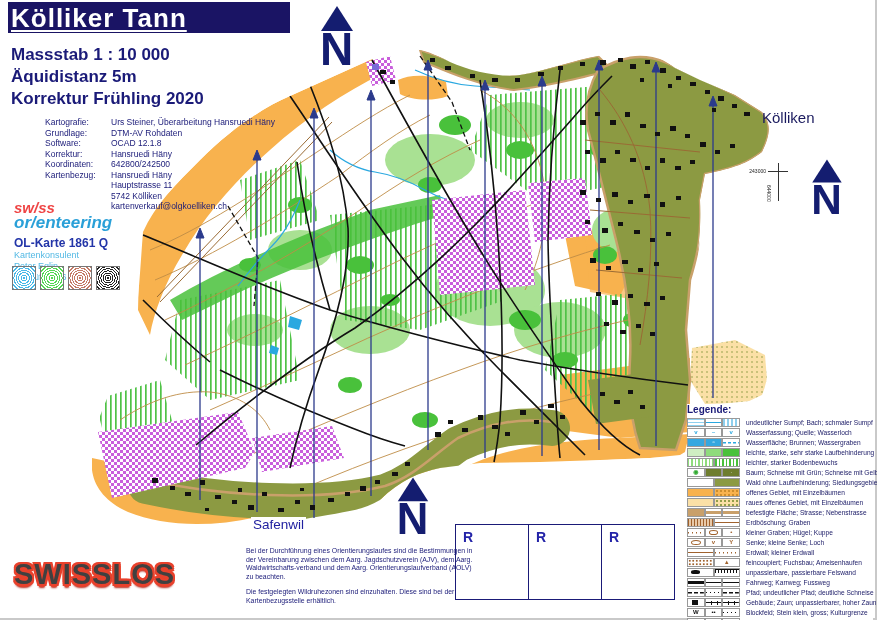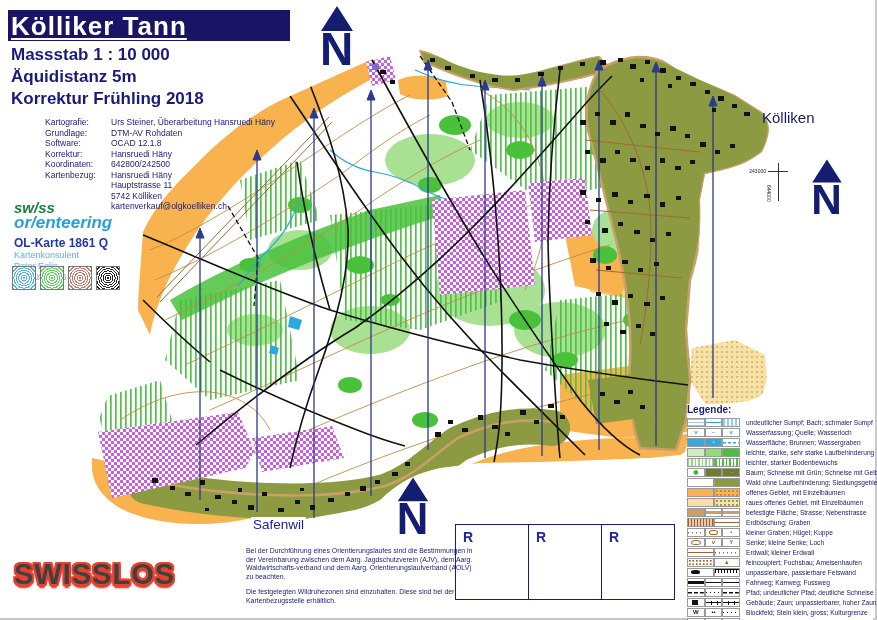--- a/index.html
+++ b/index.html
@@ -2,32 +2,32 @@
 <html><head>
 <meta charset="utf-8">
 <style>
   html,body{margin:0;padding:0;background:#e8e8e8;}
   #page{position:relative;width:877px;height:620px;background:#fff;overflow:hidden;
         font-family:"Liberation Sans",sans-serif;}
   .edge-r{position:absolute;right:0;top:0;width:2px;height:100%;background:#c9c9c9;}
   .edge-b{position:absolute;left:0;bottom:0;width:100%;height:2px;background:#c9c9c9;}
 
   
-  .title-bar{position:absolute;left:8px;top:10px;width:282px;height:31px;background:#1a1464;}
+  .title-bar{position:absolute;left:8px;top:2px;width:282px;height:31px;background:#1a1464;}
   .title-bar span{display:inline-block;margin:1px 0 0 3px;color:#fff;font-size:26px;font-weight:bold;
         letter-spacing:1px;text-decoration:underline;text-underline-offset:3px;text-decoration-thickness:2px;}
   .hdr-lines{position:absolute;left:11px;top:44px;color:#1a1a78;font-weight:bold;font-size:17px;line-height:22px;}
   .credits{position:absolute;left:17px;top:117px;font-size:8.5px;line-height:10.5px;color:#1a1a78;}
   .credit-row{display:flex;}
   .credit-row .lab{width:66px;flex:none;padding-left:28px;}
   .credit-row .val div{white-space:nowrap;}
 
   
   .fed{position:absolute;left:14px;top:201px;}
-  .fed .l1{color:#15803d;font-weight:bold;font-style:italic;font-size:15px;line-height:13px;}
+  .fed .l1{color:#ef4444;font-weight:bold;font-style:italic;font-size:15px;line-height:13px;}
   .fed .l2{color:#2aa0d8;font-weight:bold;font-style:italic;font-size:17px;line-height:17px;}
   .fed .mapnum{color:#2335a8;font-weight:bold;font-size:12px;margin-top:5px;}
   .fed .lt{color:#53b9e4;font-size:9px;line-height:11px;}
   .swatches{position:absolute;left:12px;top:266px;display:flex;gap:4px;}
   .swatch{width:22px;height:22px;border:1px solid #777;}
   .swatch.cyan {background:repeating-radial-gradient(circle at 50% 50%,#49b9e8 0 1px,#fff 1px 2.4px);}
   .swatch.green{background:repeating-radial-gradient(circle at 50% 50%,#54d854 0 1px,#fff 1px 2.4px);}
   .swatch.red  {background:repeating-radial-gradient(circle at 50% 50%,#c47a66 0 1px,#fff 1px 2.4px);}
   .swatch.black{background:repeating-radial-gradient(circle at 50% 50%,#222 0 1px,#fff 1px 2.2px);}
 
@@ -402,21 +402,21 @@
 
 <div class="edge-r"></div>
 <div class="edge-b"></div>
 
 <div class="title-bar">
   <span>Kölliker Tann</span>
 </div>
 <div class="hdr-lines">
   <div>Massstab 1 : 10 000</div>
   <div>Äquidistanz 5m</div>
-  <div>Korrektur Frühling 2018</div>
+  <div>Korrektur Frühling 2020</div>
 </div>
 
 <div class="credits" id="credits">
       <div class="credit-row">
         <div class="lab">Kartografie:</div>
         <div class="val">
           <div>Urs Steiner, Überarbeitung Hansruedi Häny</div>
         </div>
       </div>
       <div class="credit-row">

